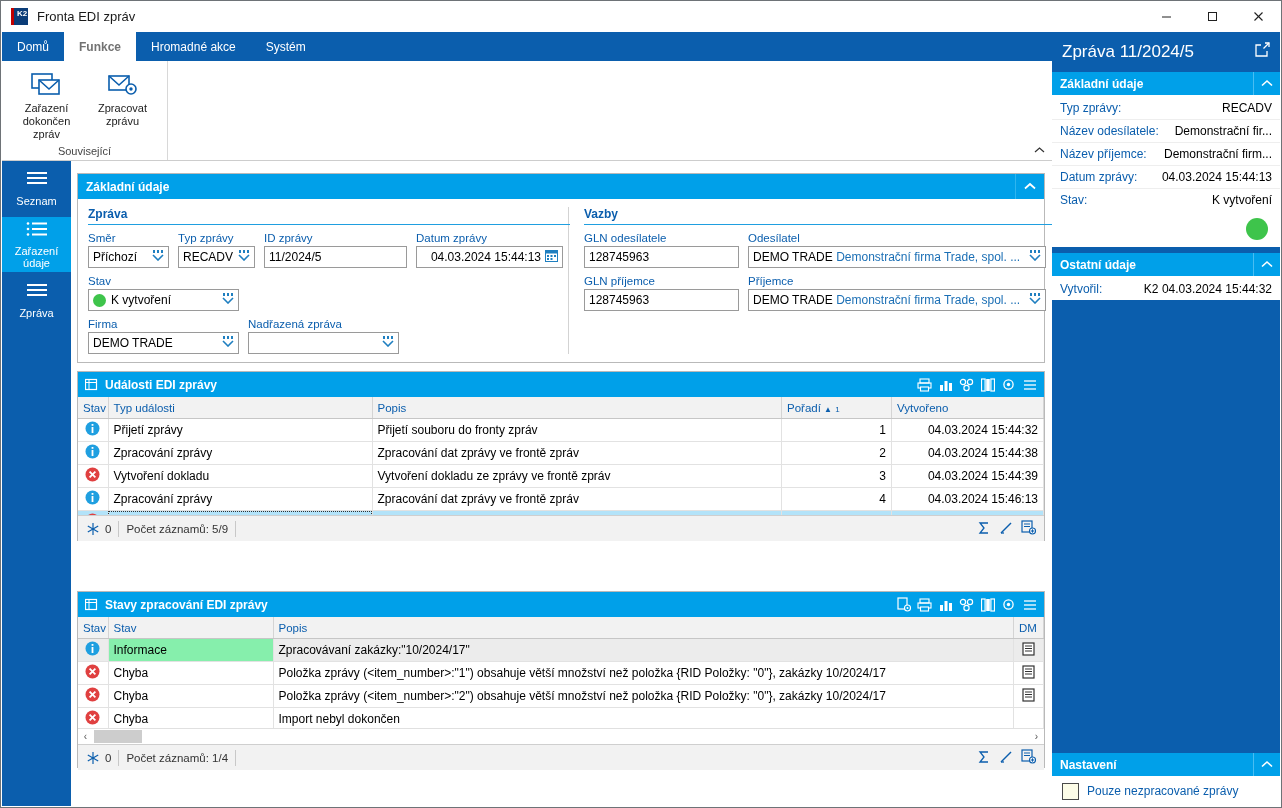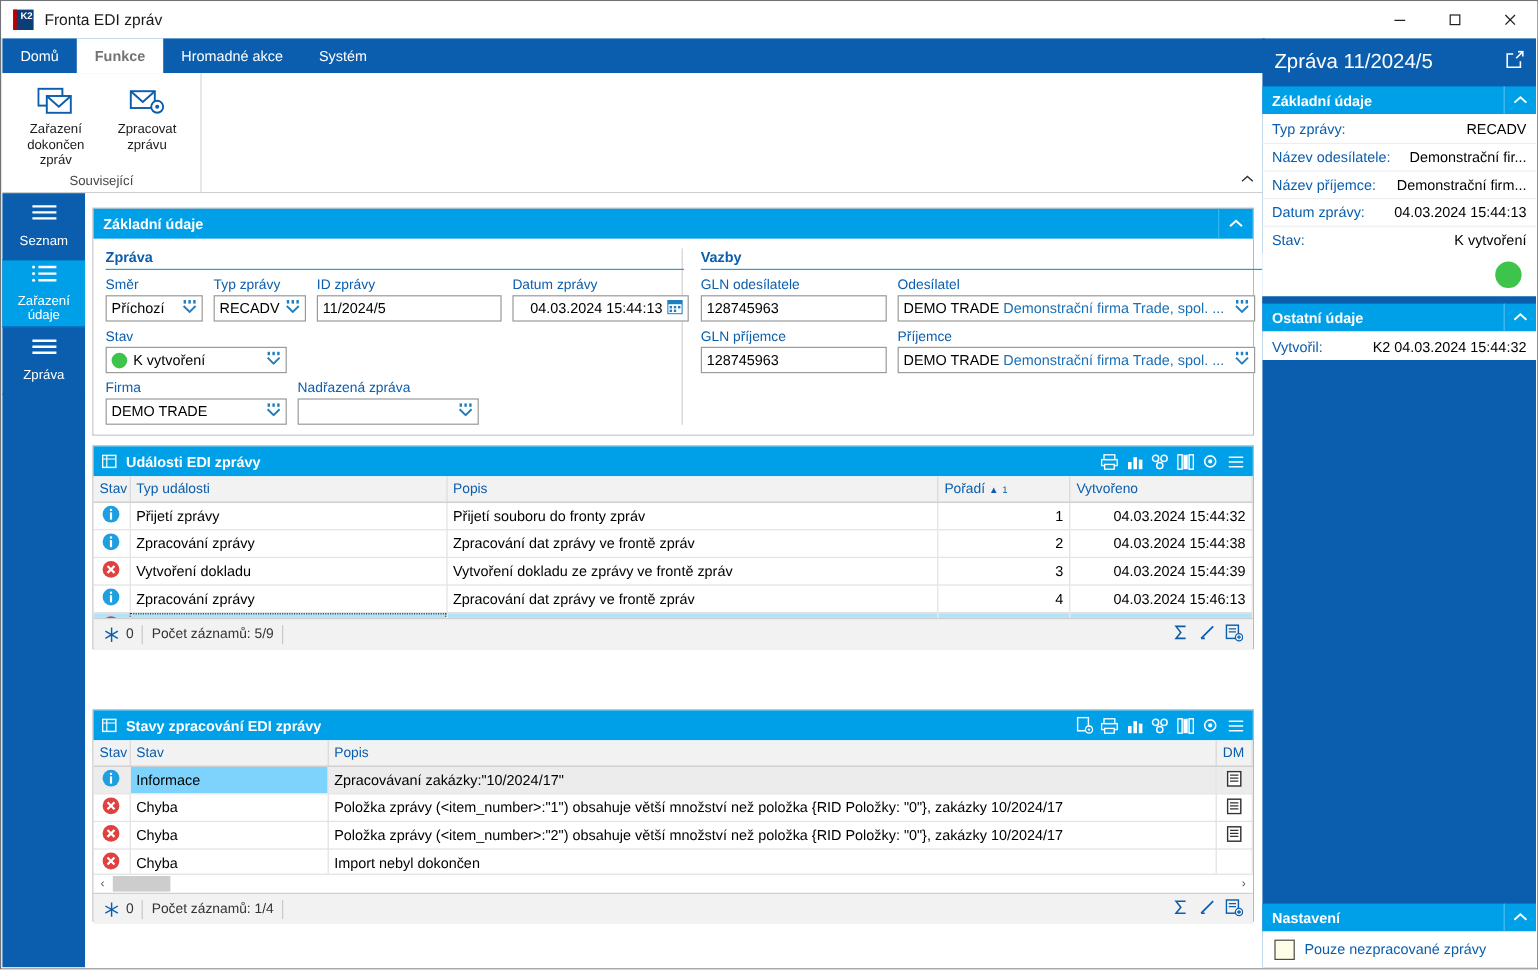--- a/index.html
+++ b/index.html
@@ -275,21 +275,21 @@
                       <rect x="1" y="0" width="2" height="3" fill="#1f7fc0"></rect>
                       <rect x="5" y="0" width="2" height="3" fill="#1f7fc0"></rect>
                       <rect x="9" y="0" width="2" height="3" fill="#1f7fc0"></rect>
                       <polyline points="1,5 6,10 11,5" fill="none" stroke="#1f7fc0" stroke-width="1.6"></polyline>
                     </svg>
                 </span>
               </div>
             </div>
             <div class="fld">
               <div class="fld-lbl">ID zprávy</div>
-              <div class="inp" style="width:154px">
+              <div class="inp" style="width:143px">
                 <span class="txt">11/2024/5</span>
               </div>
             </div>
             <div class="fld">
               <div class="fld-lbl">Datum zprávy</div>
               <div class="inp" style="width:147px">
                 <span class="txt right">04.03.2024 15:44:13</span>
                 <span class="ddarrow">
                   <svg width="13" height="13" viewBox="0 0 13 13">
                       <rect x="0.5" y="1.5" width="12" height="11" fill="#fff" stroke="#1f7fc0" stroke-width="1"></rect>
@@ -665,21 +665,21 @@
             <th>DM</th>
           </tr>
             </thead>
           <tbody>
             <tr>
               <td class="ico-cell" style="background:#ececec"><svg width="15" height="15" viewBox="0 0 15 15">
                     <circle cx="7.5" cy="7.5" r="7" fill="#1f9fe0"></circle>
                     <rect x="6.6" y="3" width="1.8" height="1.8" fill="#fff"></rect>
                     <rect x="6.6" y="6" width="1.8" height="6" fill="#fff"></rect>
                   </svg></td>
-              <td style="background:#7dd3fc">Informace</td>
+              <td style="background:#86efac">Informace</td>
               <td style="background:#ececec">Zpracovávaní zakázky:"10/2024/17"</td>
               <td class="ico-cell" style="background:#ececec"><svg width="13" height="14" viewBox="0 0 13 14">
                     <rect x="1" y="1" width="11" height="12" fill="#fff" stroke="#333" stroke-width="1.2"></rect>
                     <line x1="3" y1="4" x2="10" y2="4" stroke="#333" stroke-width="1"></line>
                     <line x1="3" y1="6.5" x2="10" y2="6.5" stroke="#333" stroke-width="1"></line>
                     <line x1="3" y1="9" x2="10" y2="9" stroke="#333" stroke-width="1"></line>
                   </svg></td>
             </tr>
             <tr>
               <td class="ico-cell"><svg width="15" height="15" viewBox="0 0 15 15">

